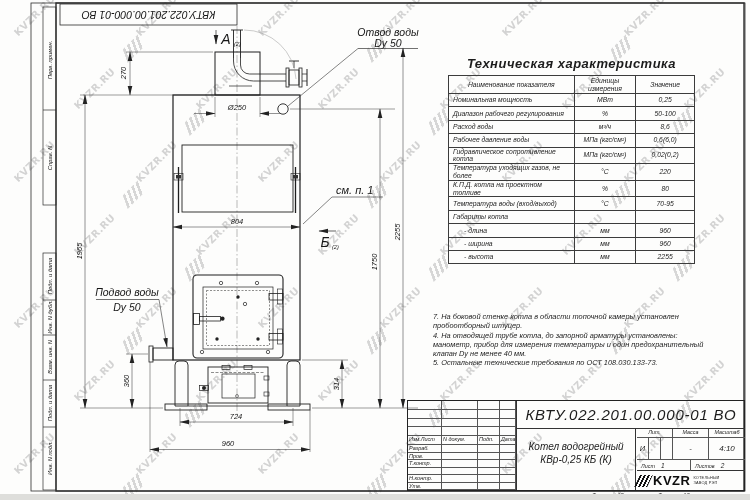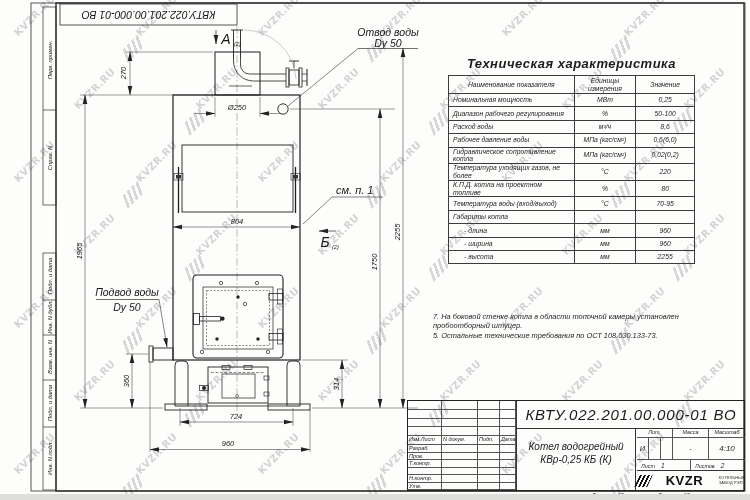--- a/index.html
+++ b/index.html
@@ -46,21 +46,21 @@
             font-size:15px;font-style:italic;letter-spacing:.8px;white-space:nowrap;}
   #tb-name{left:108px;top:28px;width:120px;height:61px;border-left:1px solid #333;border-right:1px solid #333;
            text-align:center;font-size:10px;font-style:italic;padding-top:11px;box-sizing:border-box;line-height:13px;}
   #tb-lit{left:229px;top:28px;width:108px;height:42px;border-bottom:1px solid #333;}
   .lit-h{position:absolute;top:0;height:9px;border-right:0.6px solid #555;border-bottom:0.6px solid #555;
          font-size:5.4px;font-style:italic;text-align:center;box-sizing:border-box;width:36px;}
   .lit-v{position:absolute;top:9px;height:22px;border-right:0.6px solid #555;border-bottom:0.6px solid #555;
          font-size:7.5px;font-style:italic;text-align:center;box-sizing:border-box;line-height:22px;}
   .sh-c{position:absolute;top:31px;height:11px;border-right:0.6px solid #555;font-size:5.4px;
         font-style:italic;box-sizing:border-box;display:flex;align-items:center;gap:6px;padding-left:4px;}
-  #tb-logo{left:229px;top:70px;width:108px;height:19px;display:flex;align-items:center;justify-content:space-between;gap:3px;}
+  #tb-logo{left:229px;top:70px;width:108px;height:19px;display:flex;align-items:center;justify-content:flex-start;gap:3px;}
   #logo-stripes{width:13px;height:12px;transform:skewX(-25deg);
         background:repeating-linear-gradient(90deg,#111 0 2px,transparent 2px 4px);}
   #logo-word{font:bold 13px "Liberation Sans",sans-serif;letter-spacing:.5px;color:#0d0d0d;}
   #logo-sub{display:flex;flex-direction:column;font-size:3.9px;line-height:4.6px;color:#222;letter-spacing:.2px;}
   .fmt{position:absolute;top:491.5px;font-size:5.8px;font-style:italic;color:#333;}
   #gray-band{position:absolute;left:0;top:494px;width:750px;height:6px;background:#dededb;}
   svg{position:absolute;left:0;top:0;}
   svg text{font-family:"Liberation Sans",sans-serif;font-style:italic;fill:#161616;}
 </style>
 </head>
@@ -390,20 +390,21 @@
         <tr>
           <td class="c1 sub">- высота</td>
           <td class="c2">мм</td>
           <td class="c3">2255</td>
         </tr>
       </tbody>
   </table>
 
   <div id="notes">
       <div>7. На боковой стенке котла в области топочной камеры установлен пробоотборный штуцер.</div>
+      <div>4. На отводящей трубе котла, до запорной арматуры установлены: манометр, прибор для измерения температуры и один предохранительный клапан Dу не менее 40 мм.</div>
       <div>5. Остальные технические требования по ОСТ 108.030.133-73.</div>
     </div>
 
   <div id="tb">
     <div id="tb-spare" class="cell">
         <span></span>
         <span></span>
         <span></span>
         <span></span>
         <span></span>

